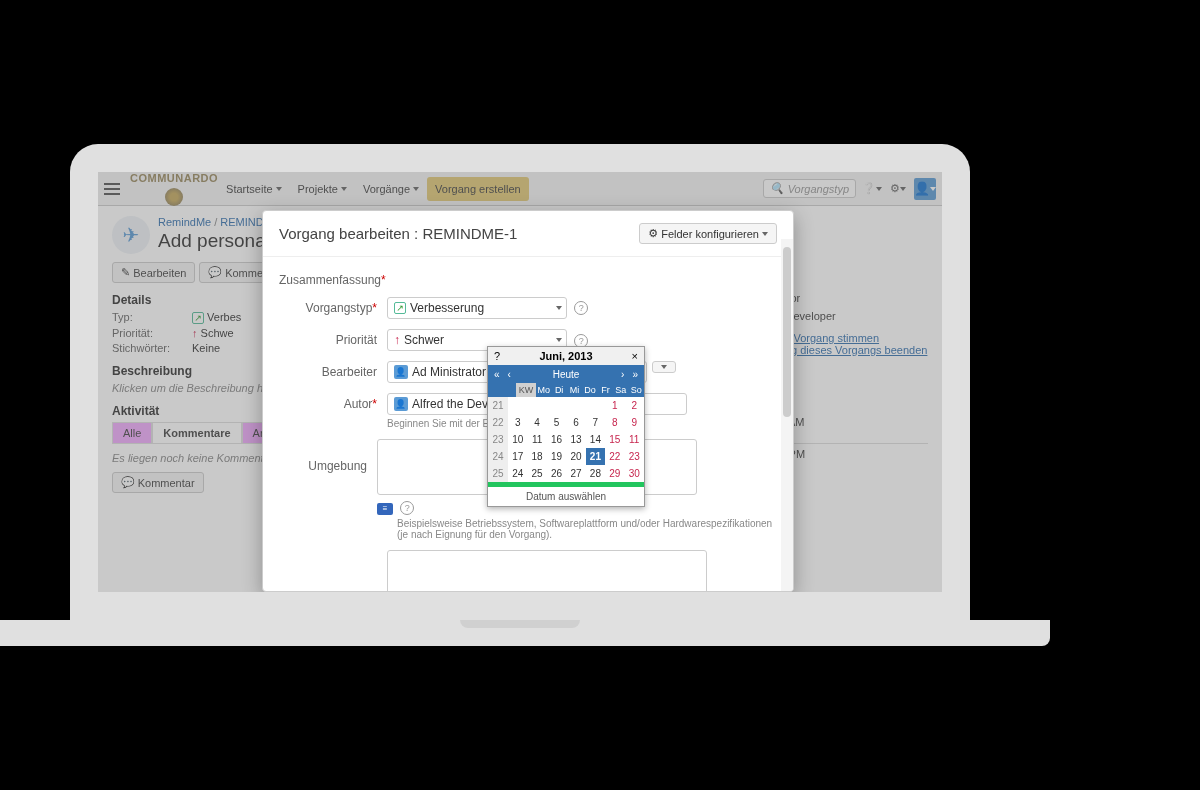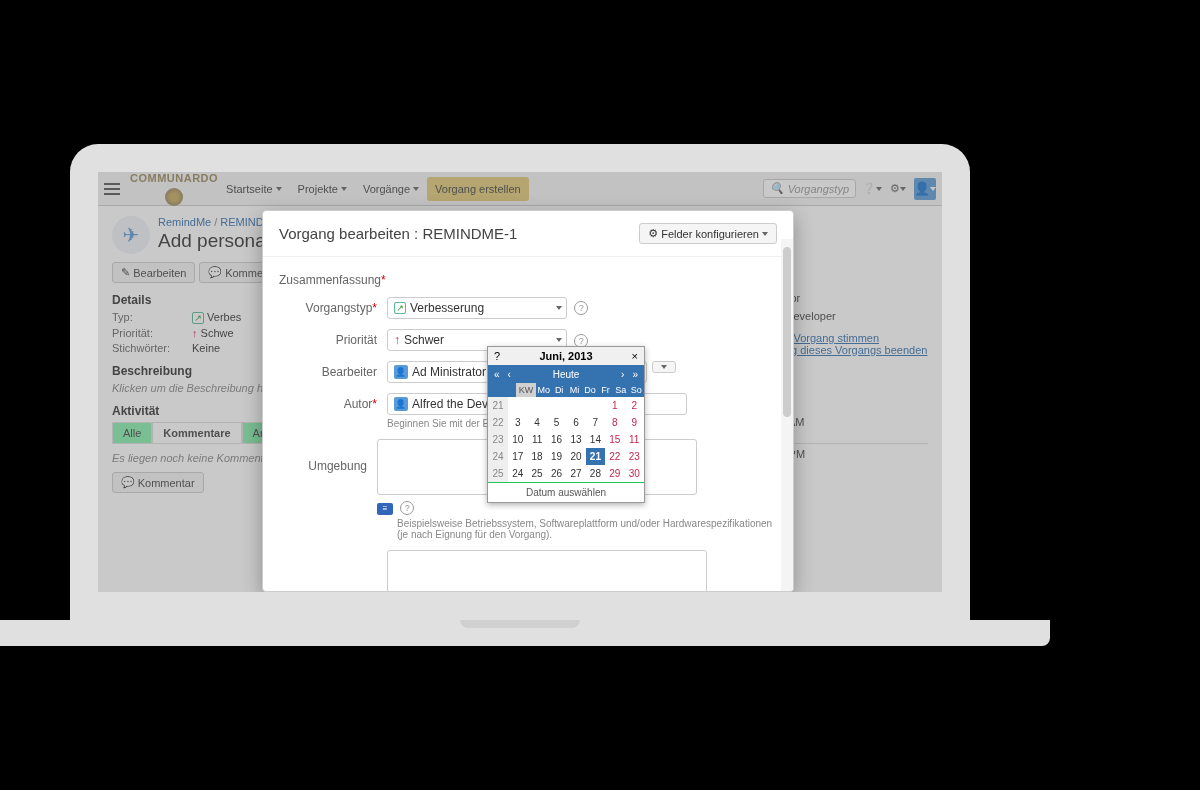--- a/index.html
+++ b/index.html
@@ -36,21 +36,21 @@
   .top-right a { color: #3572b0; text-decoration: none; }
 
   .btn-sm { background: #f5f5f5; border: 1px solid #ccc; border-radius: 3px; padding: 3px 8px; font-size: 11px; display: inline-flex; align-items: center; gap: 3px; cursor: pointer; }
   .toolbar-row { margin-top: 8px; display: flex; gap: 4px; }
   .section-h { font-size: 12px; font-weight: bold; color: #333; margin: 10px 0 4px; }
   .field-row { display: flex; margin: 3px 0; }
   .field-row .lbl { width: 80px; color: #666; }
   .field-row .val { color: #333; }
   .red-arrow { color: #c7254e; font-weight: bold; }
   .activity-tabs { display: flex; border-bottom: 1px solid #ddd; margin-top: 4px; }
-  .activity-tabs .tab { padding: 4px 10px; background: #86efac; border: 1px solid #ddd; border-bottom: none; font-size: 11px; cursor: pointer; }
+  .activity-tabs .tab { padding: 4px 10px; background: #f0abfc; border: 1px solid #ddd; border-bottom: none; font-size: 11px; cursor: pointer; }
   .activity-tabs .tab.active { background: #fff; font-weight: bold; }
   .it { font-style: italic; color: #888; font-size: 11px; }
 
   .right-col { position: absolute; right: 14px; top: 120px; font-size: 11px; color: #444; width: 170px; }
 
   
   .modal { position: absolute; left: 164px; top: 38px; width: 532px; height: 382px; background: #fff; border: 1px solid #ccc; border-radius: 4px; box-shadow: 0 6px 20px rgba(0,0,0,0.3); z-index: 20; font-size: 12px; color: #333; overflow:hidden;}
   .modal-head { display: flex; align-items: center; justify-content: space-between; padding: 12px 16px; border-bottom: 1px solid #eee; }
   .modal-title { font-size: 15px; color: #444; }
   .modal-body { padding: 12px 16px; overflow-y: auto; height: 336px; }
@@ -79,21 +79,21 @@
   .cal-nav.left { left:4px; } .cal-nav.right { right:4px; }
   .cal-nav span { cursor:pointer; padding:0 2px;}
   .cal-dow { display:flex; background:#3572b0; }
   .cal-dow div { flex:1; text-align:center; color:#fff; font-size:9px; padding:2px 0;}
   .cal-dow .kw { background:#d0d0d0; color:#555; flex:0 0 20px;margin-left:28px;}
   .cal-week { display:flex; }
   .cal-week .wn { flex:0 0 20px; text-align:center; background:#eee; color:#888; padding:3px 0;}
   .cal-week .d { flex:1; text-align:center; padding:3px 0; color:#333; cursor:pointer;}
   .cal-week .d.we { color:#c7254e; }
   .cal-week .d.sel { background:#3572b0; color:#fff; font-weight:bold;}
-  .cal-foot { text-align:center; padding:4px; font-size:10px; color:#555; border-top:1px solid #22c55e;}
+  .cal-foot { text-align:center; padding:4px; font-size:10px; color:#555; border-top:5px solid #22c55e;}
   .type-ic { display:inline-block; width:12px;height:12px; background:#fff; border:1px solid #5b9; color:#393; font-size:9px; text-align:center; line-height:11px; border-radius:2px;}
 </style>
 </head>
 <body>
 
 <div class="laptop">
   <div class="screen-frame">
     <div class="screen">
 
       <div class="topbar">

